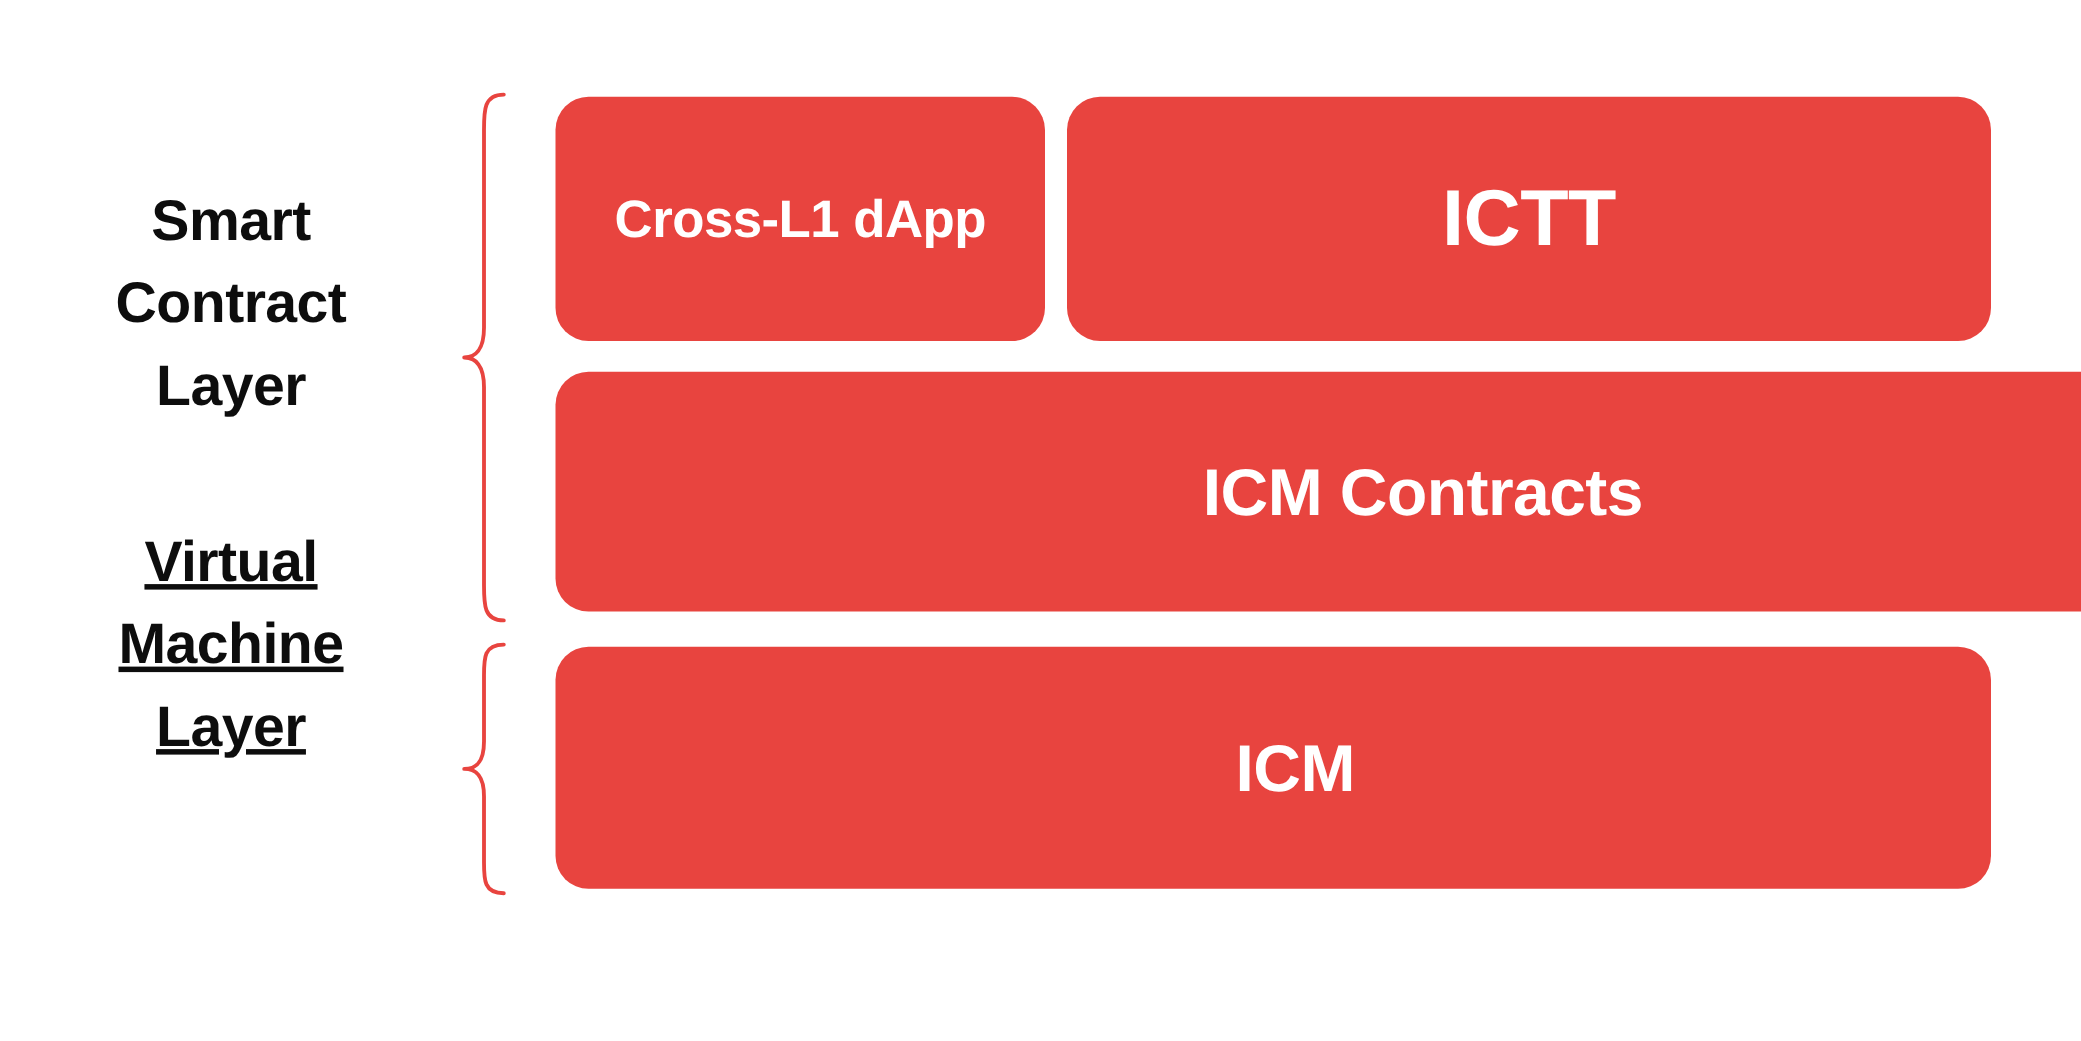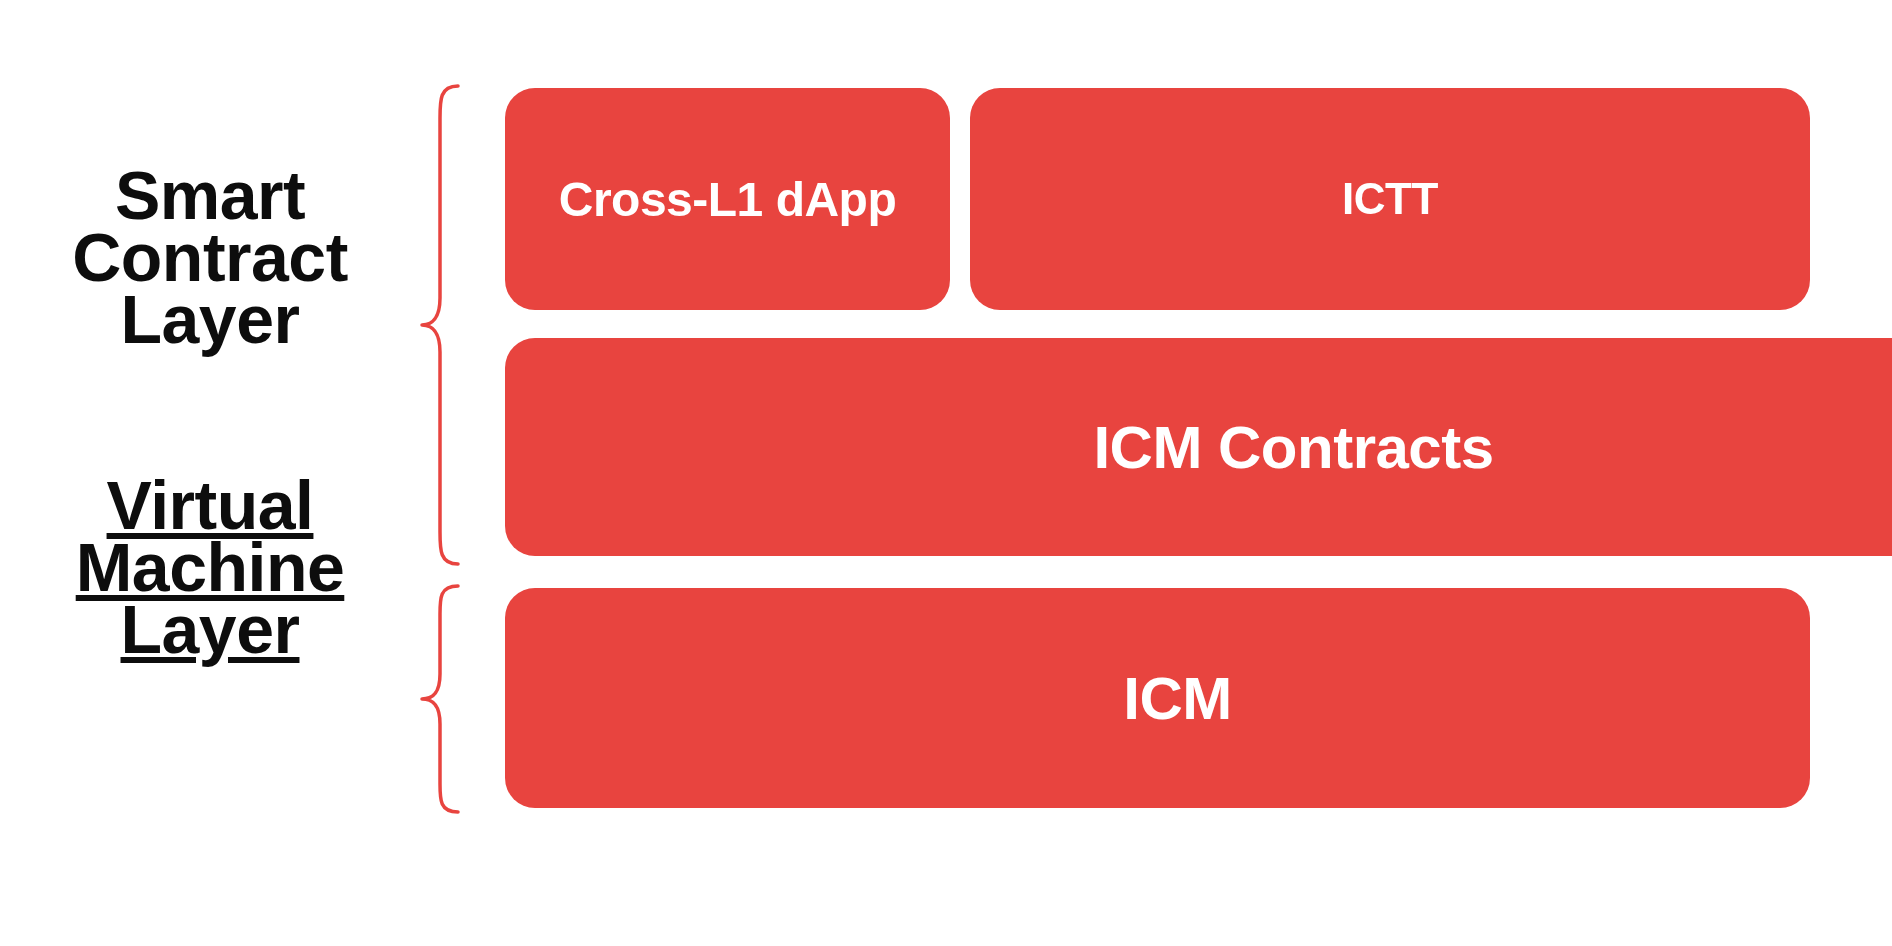--- a/index.html
+++ b/index.html
@@ -17,22 +17,22 @@
     background: #ffffff;
     overflow: hidden;
   }
 
   
   .layer-label {
     position: absolute;
     text-align: center;
     font-weight: bold;
     color: #0d0d0d;
-    font-size: 68px;
-    line-height: 62px;
+    font-size: 52px;
+    line-height: 75px;
     letter-spacing: -0.5px;
     white-space: pre-line;
     font-family: "Liberation Sans", sans-serif;
   }
   #label-smart-contract {
     left: 50px;
     top: 164px;
     width: 320px;
   }
   #label-virtual-machine {
@@ -86,21 +86,21 @@
     height: 222px;
   }
   #box-cross-l1-dapp .node-label { font-size: 48px; }
 
   #box-ictt {
     left: 970px;
     top: 88px;
     width: 840px;
     height: 222px;
   }
-  #box-ictt .node-label { font-size: 44px; }
+  #box-ictt .node-label { font-size: 72px; }
 
   #box-icm-contracts {
     left: 505px;
     top: 338px;
     width: 1557px;
     height: 218px;
     padding-left: 20px;
   }
   #box-icm-contracts .node-label { font-size: 60px; }
 

